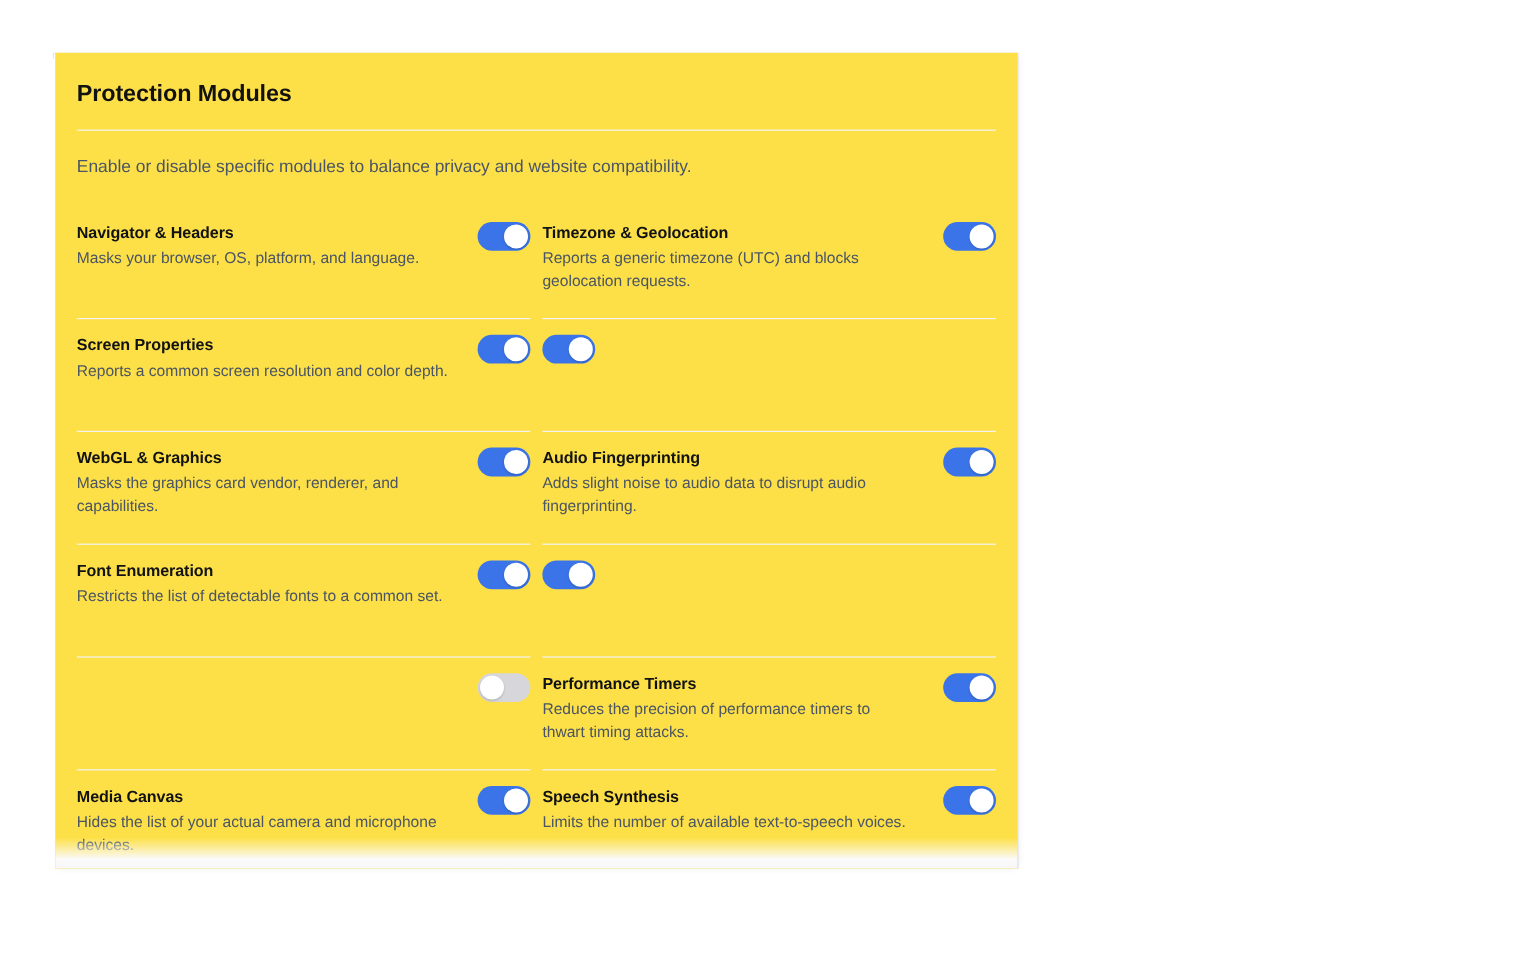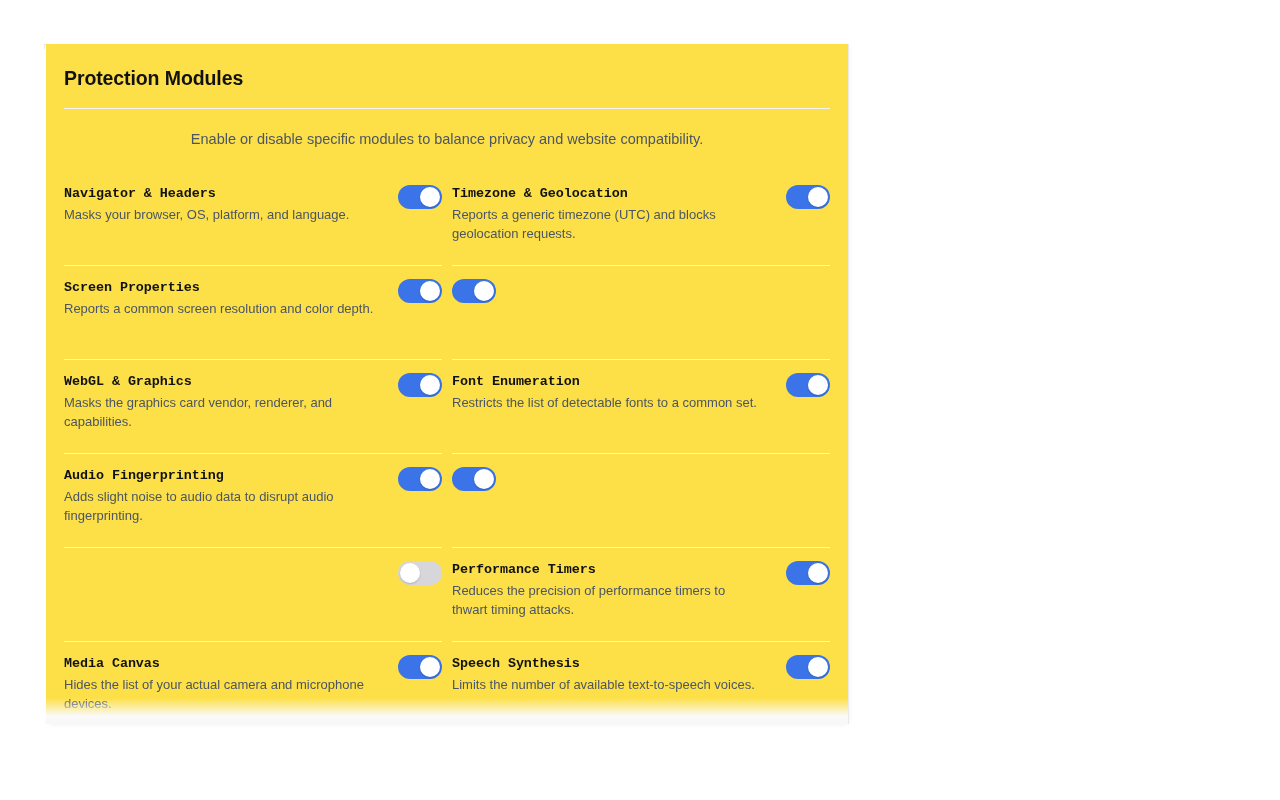--- a/index.html
+++ b/index.html
@@ -60,21 +60,20 @@
     height: 1px;
     background: #f2f2f4;
     width: 100%;
   }
 
   .subtitle {
     font-size: 14.5px;
     color: #4b5563;
     line-height: 1.4;
     padding: 20px 0 22px 0;
-    text-align: center;
   }
 
   .grid {
     display: grid;
     grid-template-columns: 1fr 1fr;
     column-gap: 10px;
   }
 
   .module {
     display: flex;
@@ -89,21 +88,20 @@
   .module .texts {
     max-width: 312px;
     padding-top: 2px;
   }
 
   .module .name-line {
     display: flex;
     align-items: flex-end;
     gap: 7px;
     margin-bottom: 4px;
-    font-family: Liberation Mono, monospace;
   }
 
   .module .name {
     font-size: 13.4px;
     font-weight: bold;
     color: #111214;
     line-height: 1.25;
     letter-spacing: -0.05px;
   }
 
@@ -217,34 +215,34 @@
               </div>
               <div class="desc">Masks the graphics card vendor, renderer, and capabilities.</div>
             </div>
             <div class="toggle on">
               <div class="knob"></div>
             </div>
           </div>
           <div class="module">
             <div class="texts">
               <div class="name-line">
+                <span class="name">Audio Fingerprinting</span>
+              </div>
+              <div class="desc">Adds slight noise to audio data to disrupt audio fingerprinting.</div>
+            </div>
+            <div class="toggle on">
+              <div class="knob"></div>
+            </div>
+          </div>
+          <div class="module">
+            <div class="texts">
+              <div class="name-line">
                 <span class="name">Font Enumeration</span>
               </div>
               <div class="desc">Restricts the list of detectable fonts to a common set.</div>
-            </div>
-            <div class="toggle on">
-              <div class="knob"></div>
-            </div>
-          </div>
-          <div class="module">
-            <div class="texts">
-              <div class="name-line">
-                <span class="name">Audio Fingerprinting</span>
-              </div>
-              <div class="desc">Adds slight noise to audio data to disrupt audio fingerprinting.</div>
             </div>
             <div class="toggle on">
               <div class="knob"></div>
             </div>
           </div>
           <div class="module">
             <div class="toggle on">
               <div class="knob"></div>
             </div>
           </div>

